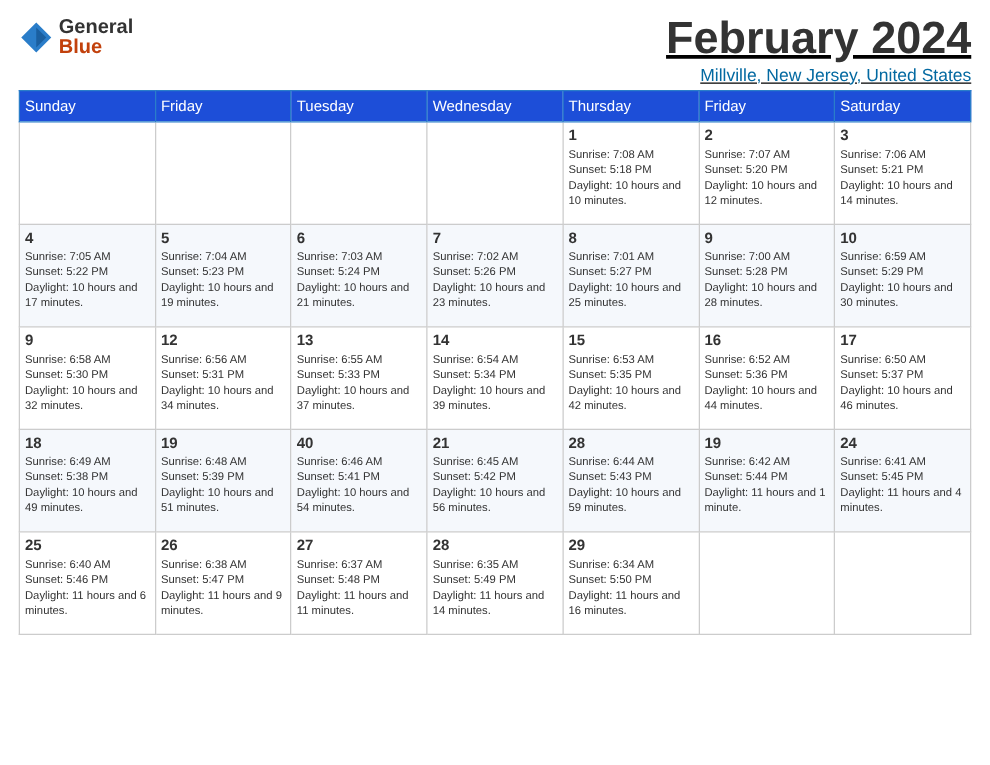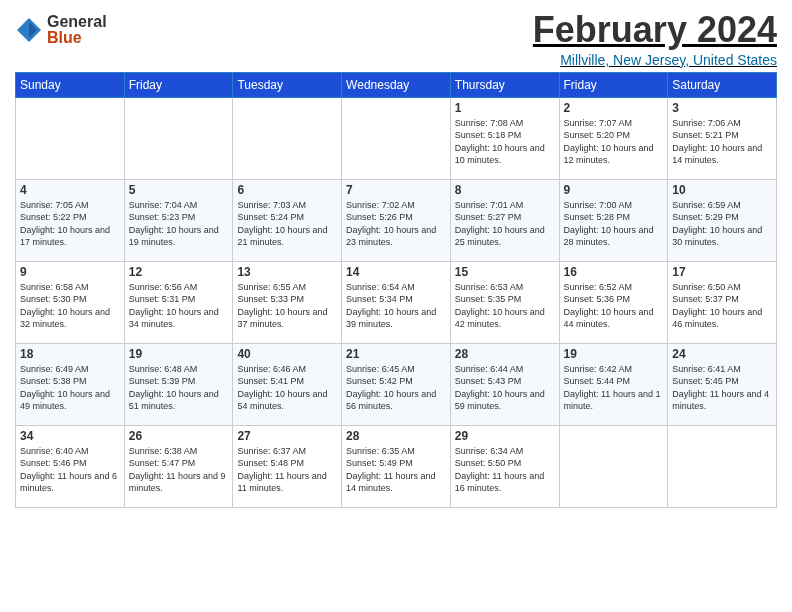--- a/index.html
+++ b/index.html
@@ -164,21 +164,21 @@
       <tr>
         <td><span class="day-num">18</span><span class="day-info">Sunrise: 6:49 AM<br>Sunset: 5:38 PM<br>Daylight: 10 hours and 49 minutes.</span></td>
         <td><span class="day-num">19</span><span class="day-info">Sunrise: 6:48 AM<br>Sunset: 5:39 PM<br>Daylight: 10 hours and 51 minutes.</span></td>
         <td><span class="day-num">40</span><span class="day-info">Sunrise: 6:46 AM<br>Sunset: 5:41 PM<br>Daylight: 10 hours and 54 minutes.</span></td>
         <td><span class="day-num">21</span><span class="day-info">Sunrise: 6:45 AM<br>Sunset: 5:42 PM<br>Daylight: 10 hours and 56 minutes.</span></td>
         <td><span class="day-num">28</span><span class="day-info">Sunrise: 6:44 AM<br>Sunset: 5:43 PM<br>Daylight: 10 hours and 59 minutes.</span></td>
         <td><span class="day-num">19</span><span class="day-info">Sunrise: 6:42 AM<br>Sunset: 5:44 PM<br>Daylight: 11 hours and 1 minute.</span></td>
         <td><span class="day-num">24</span><span class="day-info">Sunrise: 6:41 AM<br>Sunset: 5:45 PM<br>Daylight: 11 hours and 4 minutes.</span></td>
       </tr>
       <tr>
-        <td><span class="day-num">34</span><span class="day-info">Sunrise: 6:40 AM<br>Sunset: 5:46 PM<br>Daylight: 11 hours and 6 minutes.</span></td>
+        <td><span class="day-num">25</span><span class="day-info">Sunrise: 6:40 AM<br>Sunset: 5:46 PM<br>Daylight: 11 hours and 6 minutes.</span></td>
         <td><span class="day-num">26</span><span class="day-info">Sunrise: 6:38 AM<br>Sunset: 5:47 PM<br>Daylight: 11 hours and 9 minutes.</span></td>
         <td><span class="day-num">27</span><span class="day-info">Sunrise: 6:37 AM<br>Sunset: 5:48 PM<br>Daylight: 11 hours and 11 minutes.</span></td>
         <td><span class="day-num">28</span><span class="day-info">Sunrise: 6:35 AM<br>Sunset: 5:49 PM<br>Daylight: 11 hours and 14 minutes.</span></td>
         <td><span class="day-num">29</span><span class="day-info">Sunrise: 6:34 AM<br>Sunset: 5:50 PM<br>Daylight: 11 hours and 16 minutes.</span></td>
         <td class="empty-cell"></td>
         <td class="empty-cell"></td>
       </tr>
     </tbody>
 </table>
 

